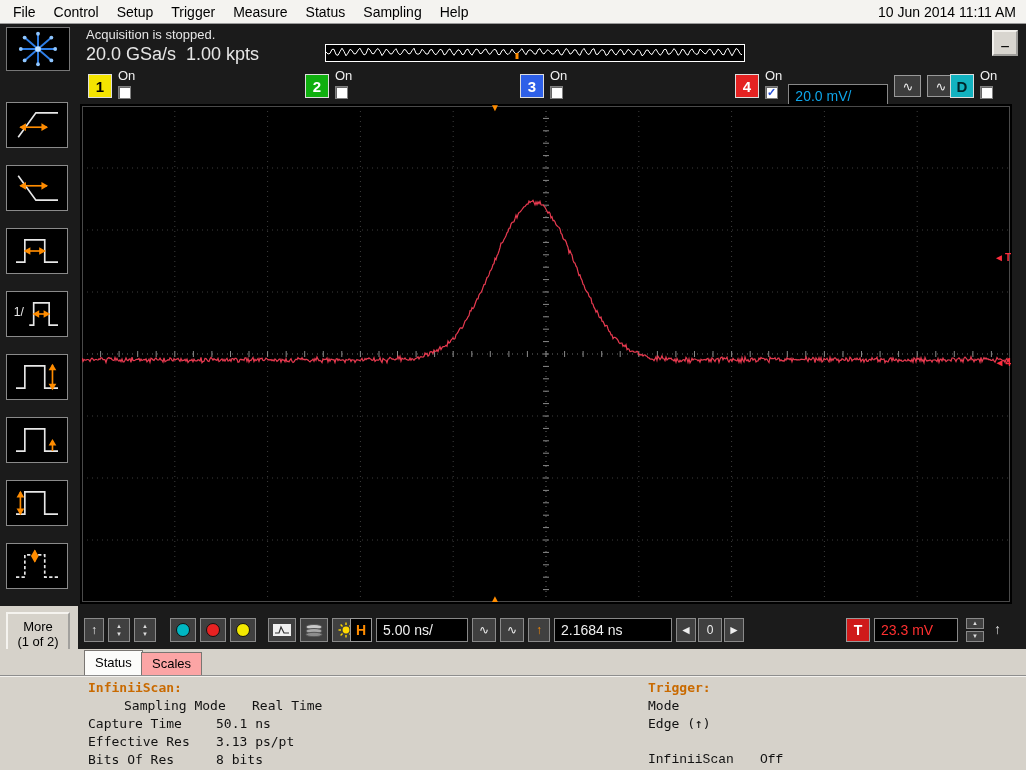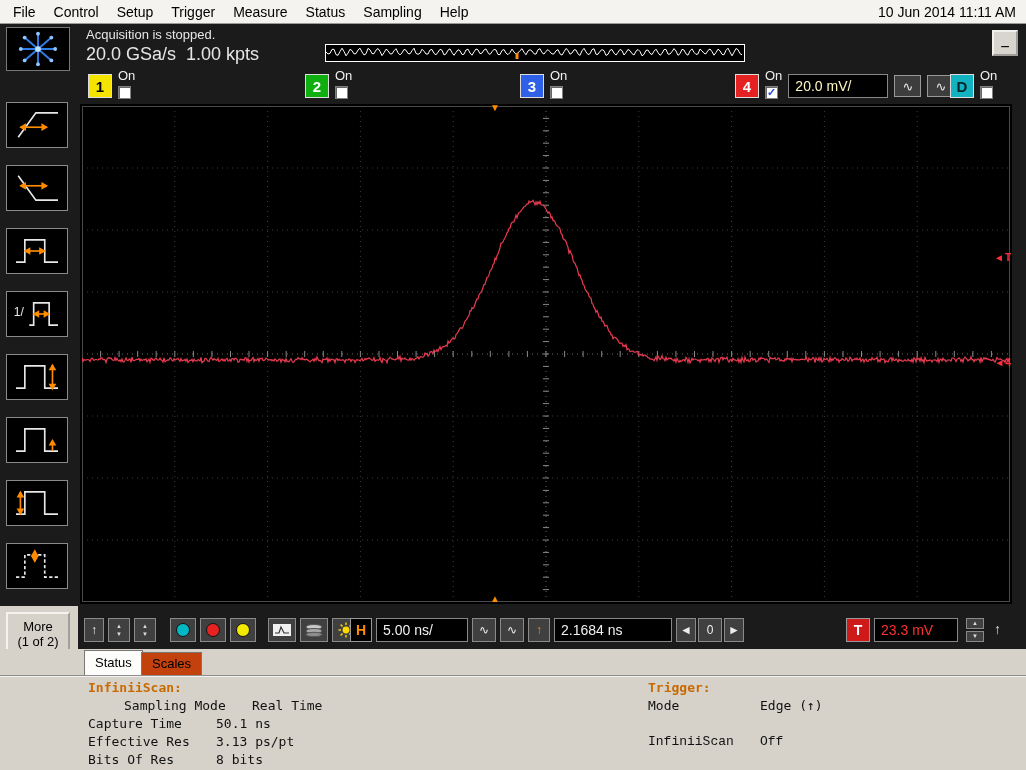--- a/index.html
+++ b/index.html
@@ -19,21 +19,21 @@
   .membar{position:absolute;left:325px;top:44px;width:420px;height:18px;background:#000;border:1px solid #fff}
   .min-btn{position:absolute;right:8px;top:30px;width:26px;height:26px;background:#d8d5cf;border:2px outset #f2f0ec;font-size:16px;color:#000;display:flex;align-items:flex-end;justify-content:center;line-height:14px}
 
   
   .channel-bar{position:absolute;left:78px;top:66px;right:0;height:38px}
   .chan{position:absolute;top:2px;display:flex;align-items:flex-start;gap:6px}
   .chan-num{width:24px;height:24px;margin-top:6px;border:1px solid #ddd;display:flex;align-items:center;justify-content:center;font-weight:bold;font-size:15px}
   .chan-col{display:flex;flex-direction:column;align-items:flex-start;gap:3px}
   .chan-on{color:#f0f0f0;font-size:13px}
   .chan-cb{width:13px;height:13px;background:#fff;border:1px solid #808080;box-shadow:inset 1px 1px 0 #666;font-size:11px;line-height:11px;color:#2a52d8;text-align:center;font-weight:bold}
-  .chan-scale{margin-top:6px;width:100px;height:24px;background:#000;border:1px solid #888;color:#fef9c3;font-size:14px;display:flex;align-items:center;padding-left:6px}
+  .chan-scale{margin-top:16px;width:100px;height:24px;background:#000;border:1px solid #888;color:#0ea5e9;font-size:14px;display:flex;align-items:center;padding-left:6px}
   .chan-wbtn{margin-top:7px;width:27px;height:22px;background:#3d3d3d;border:1px solid #999;color:#eee;display:flex;align-items:center;justify-content:center;font-size:13px}
 
   
   .sidebar{position:absolute;left:6px;top:102px;width:66px}
   .side-btn{width:62px;height:46px;background:#000;border:1px solid #8a8a8a;margin-bottom:17px;display:flex;align-items:center;justify-content:center}
   .left-bottom{position:absolute;left:0;top:606px;width:78px;height:164px;background:#d6d2ca}
   .gbtn{position:absolute;left:6px;width:64px;height:44px;background:#d6d2ca;border:2px outset #f5f3ef;display:flex;flex-direction:column;align-items:center;justify-content:center;font-size:13px;color:#000}
 
   
   .plot-region{position:absolute;left:80px;top:104px;width:932px;height:500px;background:#000}
@@ -54,21 +54,21 @@
   .tfield.red{color:#ff3030}
   .spincol{position:absolute;top:7px;width:18px;height:24px;display:flex;flex-direction:column;gap:2px}
   .spincol span{flex:1;background:#404040;border:1px solid #8a8a8a;color:#ddd;font-size:6px;line-height:8px;text-align:center}
   .slope{position:absolute;top:10px;color:#ddd;font-size:14px;font-weight:bold}
   .mini{display:block}
 
   
   .bottom-gray{position:absolute;left:0;right:0;top:649px;bottom:0;background:#d6d2ca}
   .tab{position:absolute;font-size:13px;color:#000;border:1px solid #7a7672;border-bottom:none;z-index:2}
   .tab.active{left:84px;top:1px;height:25px;background:#fcfcfa;padding:4px 10px}
-  .tab.inactive{left:141px;top:3px;height:23px;background:#c2410c;padding:3px 10px}
+  .tab.inactive{left:141px;top:3px;height:23px;background:#fca5a5;padding:3px 10px}
   .panel-face{position:absolute;left:0;right:0;top:26px;bottom:0;background:#d6d2ca;border-top:1px solid #8e8e8e;box-shadow:inset 0 1px 0 #f4f2ee}
   .acq-block{position:absolute;left:88px;top:3px}
   .trig-block{position:absolute;left:648px;top:3px}
   .st-title{font-family:"DejaVu Sans Mono",monospace;font-size:13px;line-height:18px;font-weight:bold;color:#c96a00}
   .st-row{display:flex;font-family:"DejaVu Sans Mono",monospace;font-size:13px;line-height:18px;color:#111;white-space:pre}
   .st-label{display:inline-block}
   .st-value{display:inline-block}
 </style>
 </head>
 <body>
@@ -439,21 +439,21 @@
         <div id="acq-rows">
             <div class="st-row" style="min-height: 18px; margin-left: 36px;"><span class="st-label" style="width: 128px;">Sampling Mode</span><span class="st-value">Real Time</span></div>
             <div class="st-row" style="min-height: 18px;"><span class="st-label" style="width: 128px;">Capture Time</span><span class="st-value">50.1 ns</span></div>
             <div class="st-row" style="min-height: 18px;"><span class="st-label" style="width: 128px;">Effective Res</span><span class="st-value">3.13 ps/pt</span></div>
             <div class="st-row" style="min-height: 18px;"><span class="st-label" style="width: 128px;">Bits Of Res</span><span class="st-value">8 bits</span></div>
           </div>
       </div>
       <div class="trig-block">
         <div class="st-title">Trigger:</div>
         <div id="trig-rows">
-            <div class="st-row" style="min-height: 18px;"><span class="st-label" style="width: 112px;">Mode</span><span class="st-value">Edge (↑)</span></div>
+            <div class="st-row" style="min-height: 18px; flex-direction: column;"><span class="st-label" style="width: 112px;">Mode</span><span class="st-value">Edge (↑)</span></div>
             <div class="st-row" style="min-height: 18px;"><span class="st-label" style="width: 112px;"></span><span class="st-value"></span></div>
             <div class="st-row" style="min-height: 18px; font-family: Liberation Mono, monospace;"><span class="st-label" style="width: 112px;">InfiniiScan</span><span class="st-value">Off</span></div>
           </div>
       </div>
     </div>
   </div>
 
 </div>
 
 </body></html>

